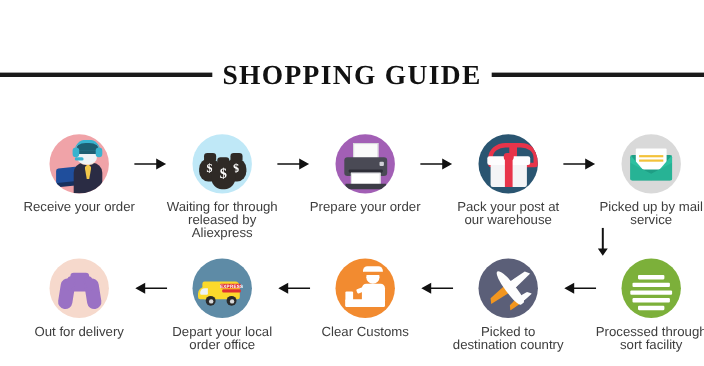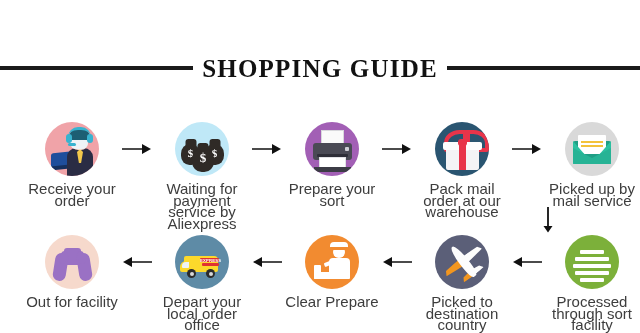--- a/index.html
+++ b/index.html
@@ -29,21 +29,21 @@
        padding:0 24px;box-sizing:border-box;}
   #row-top{top:122px;}
   #row-bottom{top:235px;}
 
   .step{width:96px;display:flex;flex-direction:column;align-items:center;}
   .circle{
     width:54px;height:54px;border-radius:50%;
     position:relative;overflow:hidden;flex:none;
   }
   .label{
-    margin-top:7px;text-align:center;font-size:15px;color:#3d3d3d;
+    margin-top:7px;text-align:center;font-size:12px;color:#3d3d3d;
     line-height:11.5px;width:104px;
   }
 
   
   .arrow{width:34px;height:54px;display:flex;align-items:center;justify-content:center;flex:none;}
   .arrow svg{display:block;}
   .down-arrow{position:absolute;left:541px;top:207px;width:14px;height:26px;}
 
   
   
@@ -193,57 +193,57 @@
         <div class="bag bag-l">
             <span>$</span>
           </div>
         <div class="bag bag-r">
             <span>$</span>
           </div>
         <div class="bag bag-c">
             <span>$</span>
           </div>
       </div>
-      <div class="label">Waiting for payment service by Aliexpress</div>
+      <div class="label">Waiting for through released by Aliexpress</div>
     </div>
 
     <div class="arrow">
       <svg width="30" height="12" viewBox="0 0 30 12">
           <path d="M0 5.3 H20 V1 L29 6 L20 11 V6.7 H0 Z" fill="#111111"></path>
         </svg>
     </div>
 
     <div class="step">
       <div class="circle" style="background:#a25fb5">
         <div class="pr-paper-top"></div>
           <div class="pr-body"></div>
           <div class="pr-led"></div>
         <div class="pr-slot"></div>
           <div class="pr-out"></div>
           <div class="pr-base"></div>
       </div>
-      <div class="label">Prepare your sort</div>
+      <div class="label">Prepare your order</div>
     </div>
 
     <div class="arrow">
       <svg width="30" height="12" viewBox="0 0 30 12">
           <path d="M0 5.3 H20 V1 L29 6 L20 11 V6.7 H0 Z" fill="#111111"></path>
         </svg>
     </div>
 
     <div class="step">
       <div class="circle" style="background:#2a5571">
         <div class="gf-bowl"></div>
           <div class="gf-bowr"></div>
         <div class="gf-box"></div>
           <div class="gf-lid"></div>
         <div class="gf-rib-v"></div>
           <div class="gf-knot"></div>
       </div>
-      <div class="label">Pack mail order at our warehouse</div>
+      <div class="label">Pack your post at our warehouse</div>
     </div>
 
     <div class="arrow">
       <svg width="30" height="12" viewBox="0 0 30 12">
           <path d="M0 5.3 H20 V1 L29 6 L20 11 V6.7 H0 Z" fill="#111111"></path>
         </svg>
     </div>
 
     <div class="step">
       <div class="circle" style="background:#d9d9d9">
@@ -269,21 +269,21 @@
   <div class="row" id="row-bottom">
 
     <div class="step">
       <div class="circle" style="background:#f6d9cc">
         <div class="hd-pkg"></div>
         <div class="hd-left"></div>
           <div class="hd-right"></div>
         <div class="hd-thumbL"></div>
           <div class="hd-thumbR"></div>
       </div>
-      <div class="label">Out for facility</div>
+      <div class="label">Out for delivery</div>
     </div>
 
     <div class="arrow">
       <svg width="30" height="12" viewBox="0 0 30 12">
           <path d="M30 5.3 H10 V1 L1 6 L10 11 V6.7 H30 Z" fill="#111111"></path>
         </svg>
     </div>
 
     <div class="step">
       <div class="circle" style="background:#5e8ba6">
@@ -308,21 +308,21 @@
     <div class="step">
       <div class="circle" style="background:#f28b30">
         <div class="cu-cap"></div>
           <div class="cu-head"></div>
           <div class="cu-capb"></div>
         <div class="cu-torso"></div>
           <div class="cu-stamp"></div>
         <div class="cu-deskleg"></div>
           <div class="cu-desk"></div>
       </div>
-      <div class="label">Clear Prepare</div>
+      <div class="label">Clear Customs</div>
     </div>
 
     <div class="arrow">
       <svg width="30" height="12" viewBox="0 0 30 12">
           <path d="M30 5.3 H10 V1 L1 6 L10 11 V6.7 H30 Z" fill="#111111"></path>
         </svg>
     </div>
 
     <div class="step">
       <div class="circle" style="background:#5b5f78">

